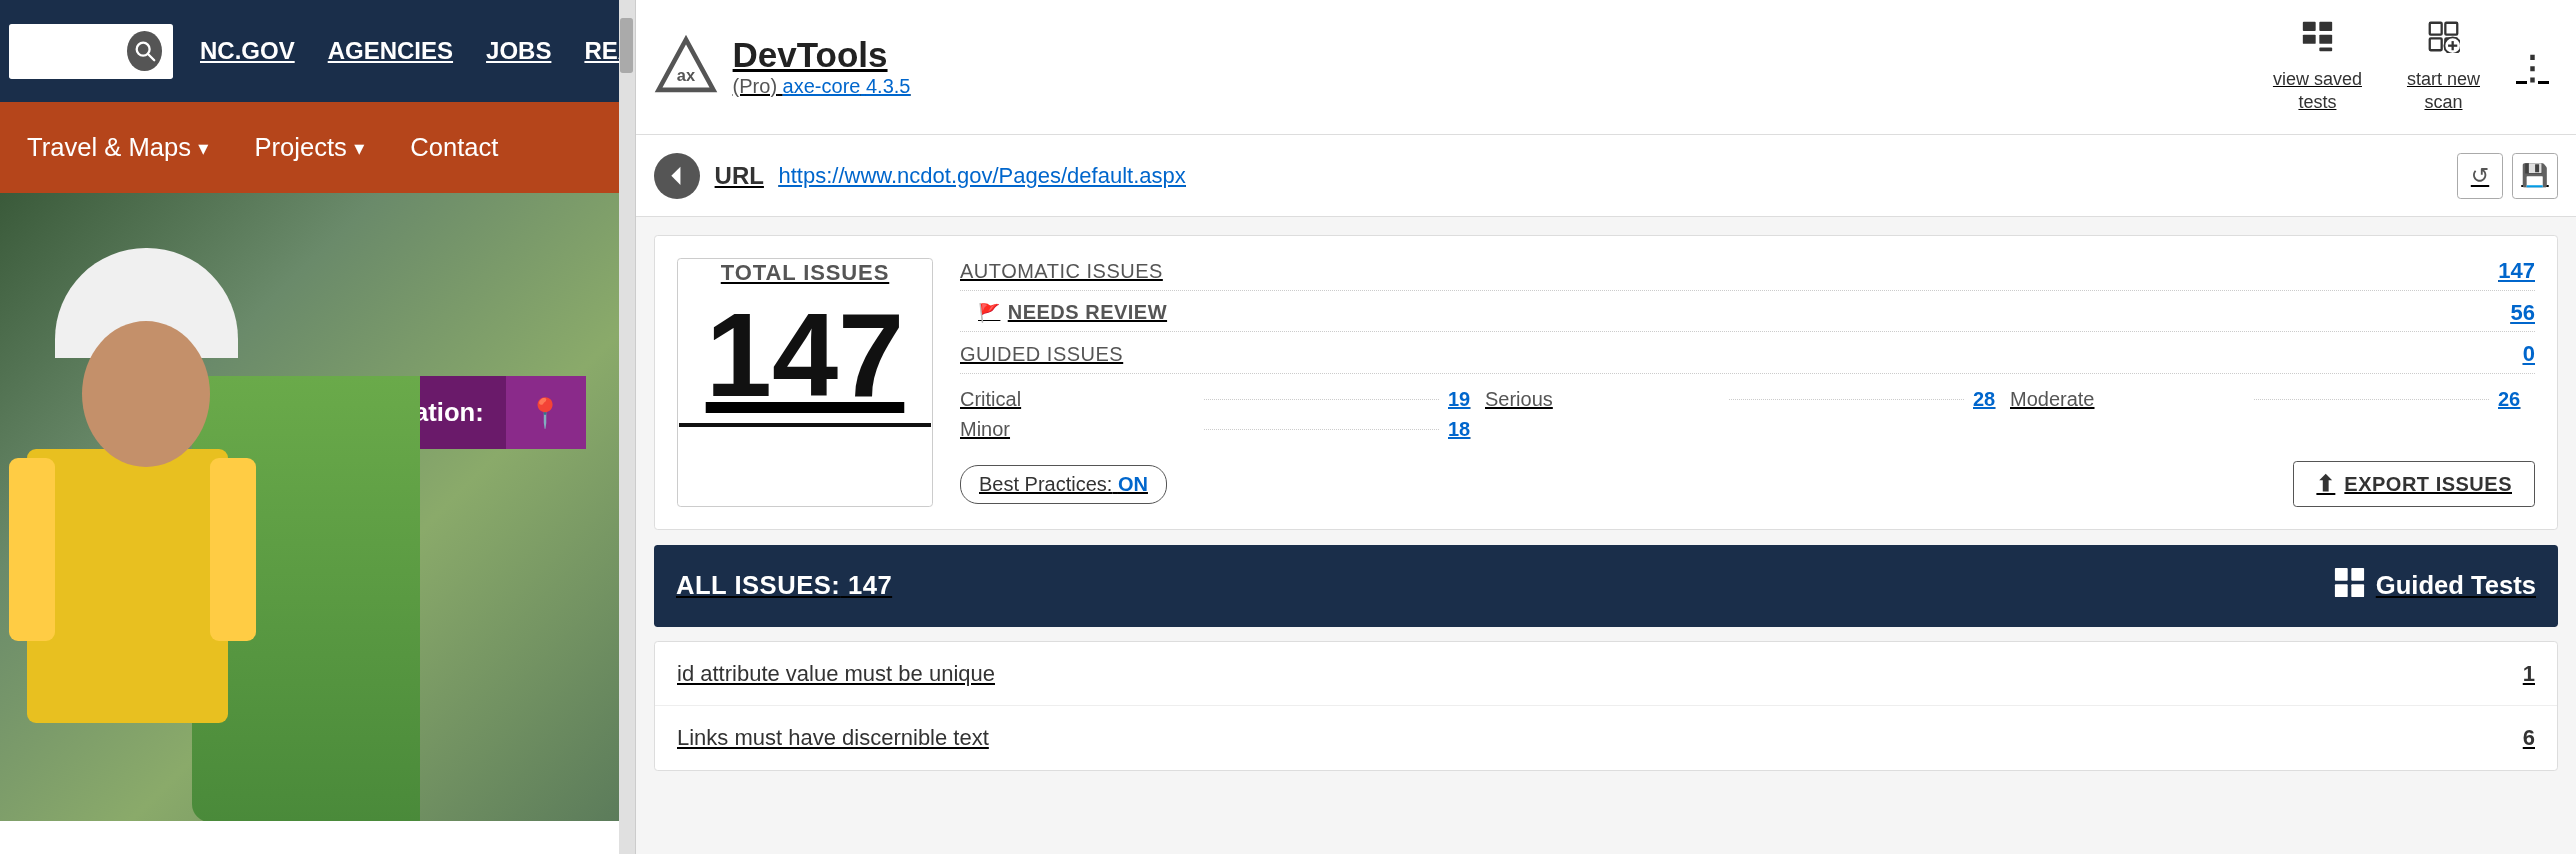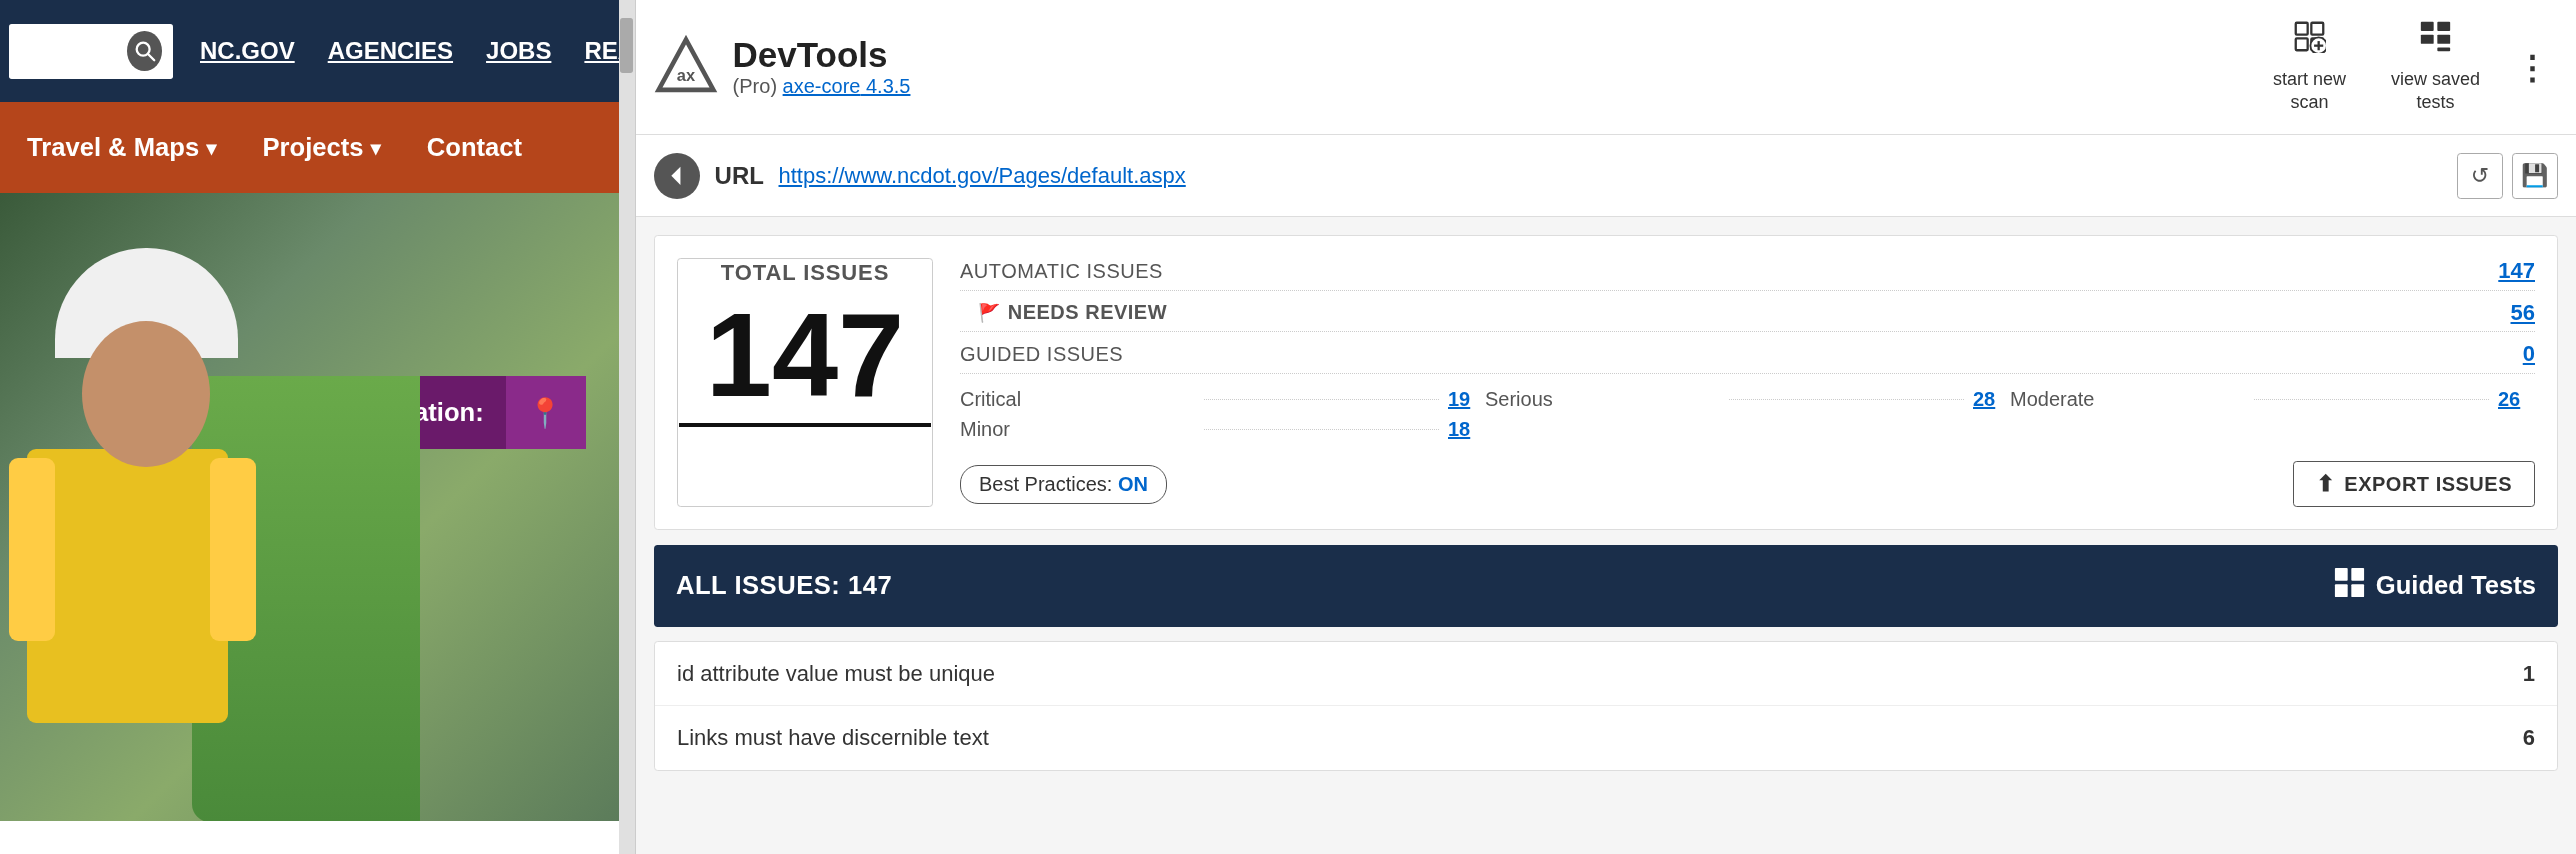--- a/index.html
+++ b/index.html
@@ -88,21 +88,21 @@
       background: #b5451b;
       height: 91px;
       display: flex;
       align-items: center;
       padding: 0 27px;
       gap: 46px;
     }
     .nav-orange-item {
       color: white;
       font-size: 25.6px;
-      font-weight: bold;
+      font-weight: normal;
       cursor: pointer;
       display: flex;
       align-items: center;
       gap: 7.3px;
     }
     .chevron {
       font-size: 20px;
     }
 
     .hero {
@@ -147,20 +147,21 @@
     }
 
     
     .devtools-panel {
       flex: 1;
       height: 855px;
       background: #f5f5f5;
       display: flex;
       flex-direction: column;
       border-left: 0.9px solid #ccc;
+      text-decoration: underline;
     }
 
     
     .devtools-header {
       background: white;
       border-bottom: 0.9px solid #ddd;
       height: 135px;
       display: flex;
       align-items: center;
       padding: 0 18px;
@@ -598,45 +599,45 @@
         <span class="devtools-title">DevTools</span>
         <span class="devtools-subtitle">
           <span>(Pro)</span>&nbsp;<a><span>axe-core</span> <span>4.3.5</span></a>
         </span>
       </div>
     </div>
 
     <div class="header-spacer"></div>
 
     <div class="header-actions">
+      <button class="header-btn">
+        <span class="btn-icon">
+          <svg width="33" height="33" viewBox="0 0 36 36" fill="none">
+            <rect x="2" y="2" width="14" height="10" rx="1" fill="#333"></rect>
+            <rect x="20" y="2" width="14" height="10" rx="1" fill="#333"></rect>
+            <rect x="2" y="16" width="14" height="10" rx="1" fill="#333"></rect>
+            <rect x="20" y="16" width="14" height="10" rx="1" fill="#333"></rect>
+            <rect x="20" y="30" width="14" height="4" rx="1" fill="#333"></rect>
+          </svg>
+        </span>
+        <span class="header-btn-label">view saved<br>tests</span>
+      </button>
       <button class="header-btn">
         <span class="btn-icon">
           <svg width="33" height="33" viewBox="0 0 36 36" fill="none">
             <rect x="3" y="3" width="13" height="13" rx="1" stroke="#333" stroke-width="2.5"></rect>
             <rect x="20" y="3" width="13" height="13" rx="1" stroke="#333" stroke-width="2.5"></rect>
             <rect x="3" y="20" width="13" height="13" rx="1" stroke="#333" stroke-width="2.5"></rect>
             <rect x="20" y="20" width="13" height="13" rx="1" stroke="#333" stroke-width="2.5"></rect>
             <circle cx="28" cy="28" r="9" fill="white" stroke="#333" stroke-width="2"></circle>
             <line x1="28" y1="23" x2="28" y2="33" stroke="#333" stroke-width="2.5"></line>
             <line x1="23" y1="28" x2="33" y2="28" stroke="#333" stroke-width="2.5"></line>
           </svg>
         </span>
         <span class="header-btn-label">start new<br>scan</span>
-      </button>
-      <button class="header-btn">
-        <span class="btn-icon">
-          <svg width="33" height="33" viewBox="0 0 36 36" fill="none">
-            <rect x="2" y="2" width="14" height="10" rx="1" fill="#333"></rect>
-            <rect x="20" y="2" width="14" height="10" rx="1" fill="#333"></rect>
-            <rect x="2" y="16" width="14" height="10" rx="1" fill="#333"></rect>
-            <rect x="20" y="16" width="14" height="10" rx="1" fill="#333"></rect>
-            <rect x="20" y="30" width="14" height="4" rx="1" fill="#333"></rect>
-          </svg>
-        </span>
-        <span class="header-btn-label">view saved<br>tests</span>
       </button>
       <span class="header-more">⋮</span>
     </div>
   </div>
 
   <div class="url-bar">
     <div class="url-back-btn">
       <svg width="25.6" height="25.6" viewBox="0 0 28 28" fill="none">
         <polygon points="18,4 8,14 18,24" fill="white"></polygon>
       </svg>

